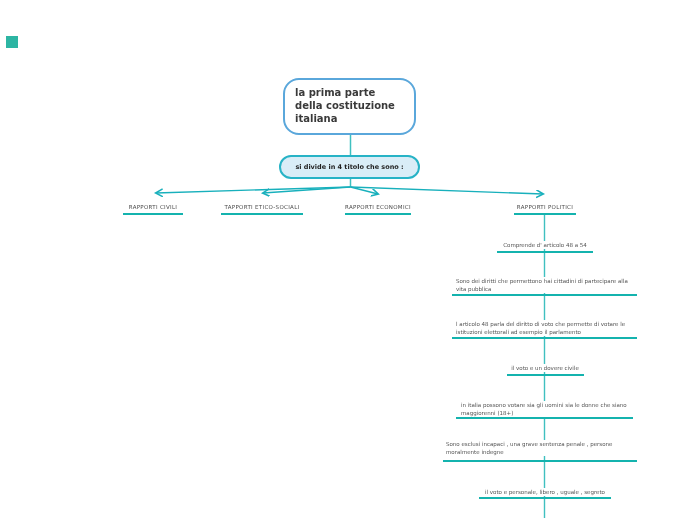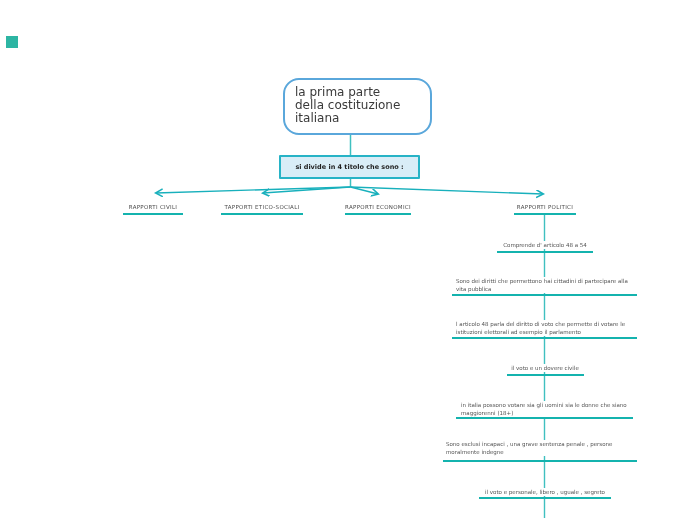--- a/index.html
+++ b/index.html
@@ -5,27 +5,27 @@
   html,body{margin:0;padding:0;background:#ffffff;}
   #canvas{
     position:relative;width:697px;height:520px;background:#ffffff;overflow:hidden;
     font-family:"DejaVu Sans","Liberation Sans",sans-serif;
   }
   #wires{position:absolute;left:0;top:0;z-index:1;}
   .swatch{position:absolute;left:6px;top:36px;width:12px;height:12px;background:#2db5a3;z-index:2;}
   .root-node{
     position:absolute;left:283px;top:78px;width:119px;min-height:41px;z-index:2;
     background:#ffffff;border:2px solid #5aa7db;border-radius:16px;
-    padding:6px 16px 6px 10px;
-    font-size:12px;font-weight:normal;line-height:13px;color:#3a3a3a;
+    padding:6px 0 6px 10px;
+    font-size:10px;font-weight:bold;line-height:13px;color:#3a3a3a;
     white-space:pre-line;text-align:left;
   }
   .divider-node{
     position:absolute;left:279px;top:155px;width:137px;height:20px;z-index:2;
-    background:#d9edf7;border:2px solid #27b3c6;border-radius:1px;
+    background:#d9edf7;border:2px solid #27b3c6;border-radius:12px;
     font-size:6.5px;font-weight:bold;color:#1f1f1f;
     display:flex;align-items:center;justify-content:center;
   }
   .branch-label{
     position:absolute;z-index:2;font-size:5.5px;letter-spacing:0.3px;
     color:#4a4a4a;text-align:center;
   }
   .chain-node{
     position:absolute;z-index:2;background:#ffffff;color:#555555;
     font-size:5.5px;line-height:8px;white-space:pre-line;

